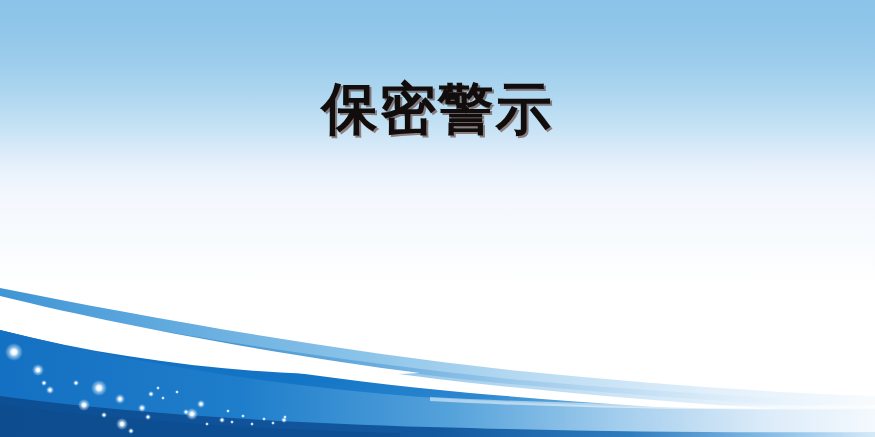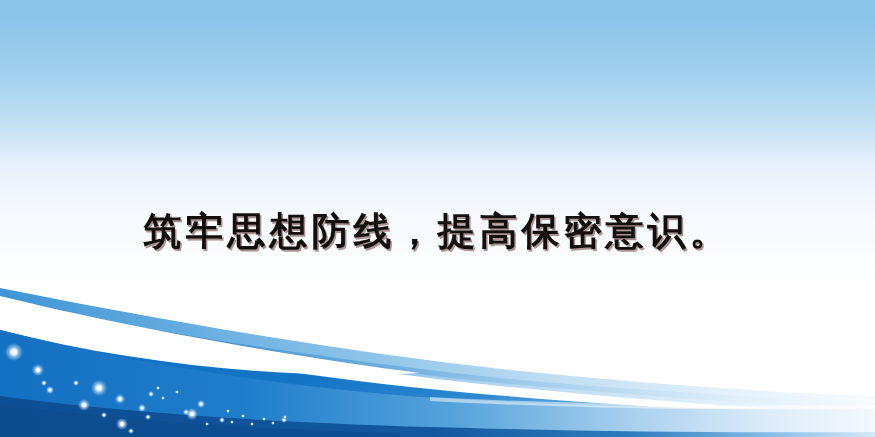--- a/index.html
+++ b/index.html
@@ -240,16 +240,16 @@
       <div class="dot" style="left: 230px; top: 420px; width: 4px; height: 4px;"></div>
       <div class="dot" style="left: 241px; top: 414px; width: 4px; height: 4px;"></div>
       <div class="dot" style="left: 250px; top: 422px; width: 4px; height: 4px;"></div>
       <div class="dot" style="left: 262px; top: 417px; width: 4px; height: 4px;"></div>
       <div class="dot" style="left: 271px; top: 421px; width: 4px; height: 4px;"></div>
       <div class="dot" style="left: 281px; top: 417px; width: 6px; height: 6px;"></div>
       <div class="dot" style="left: 283px; top: 415px; width: 4px; height: 4px;"></div>
     </div>
 
   <div class="text-layer">
-    <div class="subtitle">筑牢思想防线，提高保密意识。</div>
+    <div class="title">保密警示</div>
   </div>
 
 </div>
 
 </body></html>

